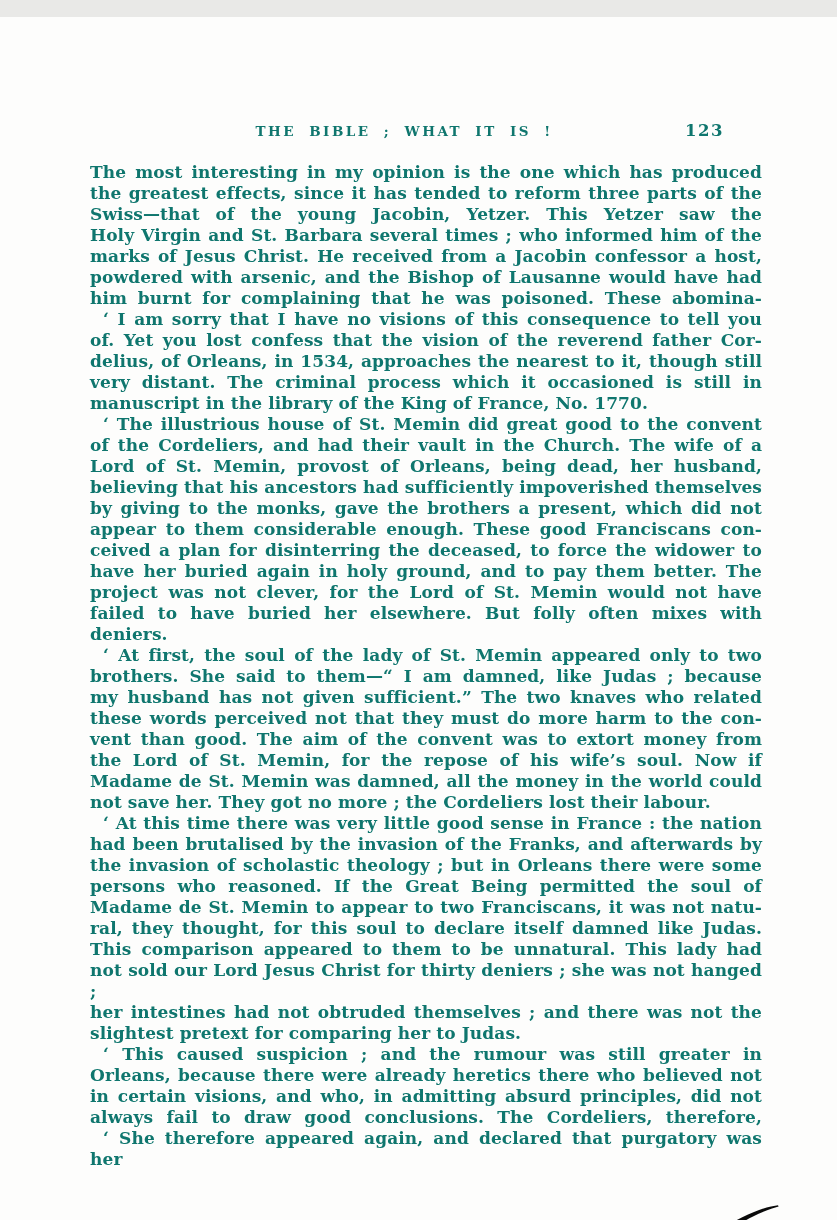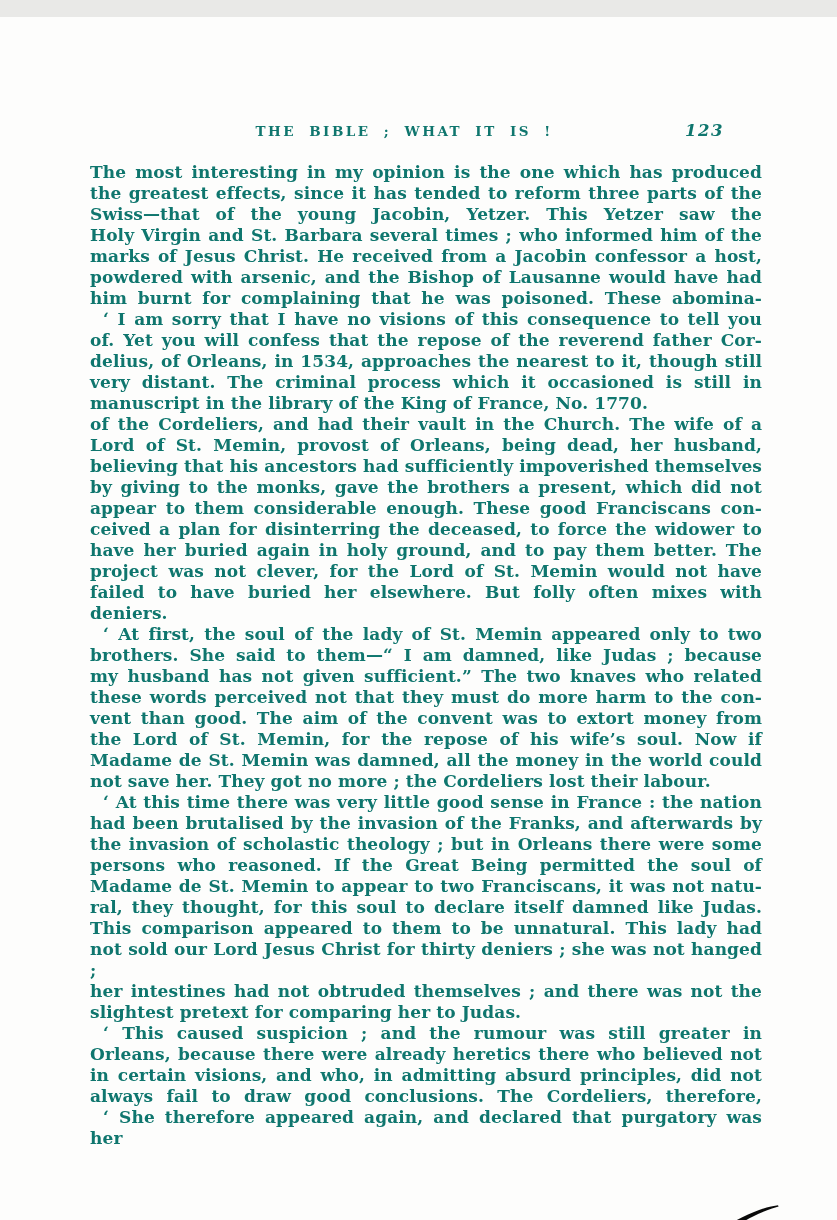--- a/index.html
+++ b/index.html
@@ -33,21 +33,20 @@
     display: inline-block;
     transform: translateX(-22px); 
   }
   .page-number {
     position: absolute;
     right: 38px;
     top: -2px;
     font-size: 16.5px;
     letter-spacing: 1.5px;
     word-spacing: normal;
-    font-style: italic;
   }
   .text-body {
     position: absolute;
     top: 145px;
     left: 90px;
     width: 672px;
     font-size: 17px;
     line-height: 21px;
     font-weight: bold;
     letter-spacing: 0.1px;
@@ -86,26 +85,27 @@
         <div class="line">The most interesting in my opinion is the one which has produced</div>
         <div class="line">the greatest effects, since it has tended to reform three parts of the</div>
         <div class="line">Swiss—that of the young Jacobin, Yetzer. This Yetzer saw the</div>
         <div class="line">Holy Virgin and St. Barbara several times ; who informed him of the</div>
         <div class="line">marks of Jesus Christ. He received from a Jacobin confessor a host,</div>
         <div class="line">powdered with arsenic, and the Bishop of Lausanne would have had</div>
         <div class="line">him burnt for complaining that he was poisoned. These abomina-</div>
       </div>
       <div class="paragraph">
         <div class="line indent">‘ I am sorry that I have no visions of this consequence to tell you</div>
-        <div class="line">of. Yet you will confess that the repose of the reverend father Cor-</div>
+        <div class="line">of. Yet you lost confess that the vision of the reverend father Cor-</div>
         <div class="line">delius, of Orleans, in 1534, approaches the nearest to it, though still</div>
         <div class="line">very distant. The criminal process which it occasioned is still in</div>
         <div class="line last">manuscript in the library of the King of France, No. 1770.</div>
       </div>
       <div class="paragraph">
+        <div class="line indent">‘ The illustrious house of St. Memin did great good to the convent</div>
         <div class="line">of the Cordeliers, and had their vault in the Church. The wife of a</div>
         <div class="line">Lord of St. Memin, provost of Orleans, being dead, her husband,</div>
         <div class="line">believing that his ancestors had sufficiently impoverished themselves</div>
         <div class="line">by giving to the monks, gave the brothers a present, which did not</div>
         <div class="line">appear to them considerable enough. These good Franciscans con-</div>
         <div class="line">ceived a plan for disinterring the deceased, to force the widower to</div>
         <div class="line">have her buried again in holy ground, and to pay them better. The</div>
         <div class="line">project was not clever, for the Lord of St. Memin would not have</div>
         <div class="line">failed to have buried her elsewhere. But folly often mixes with</div>
         <div class="line last">deniers.</div>

